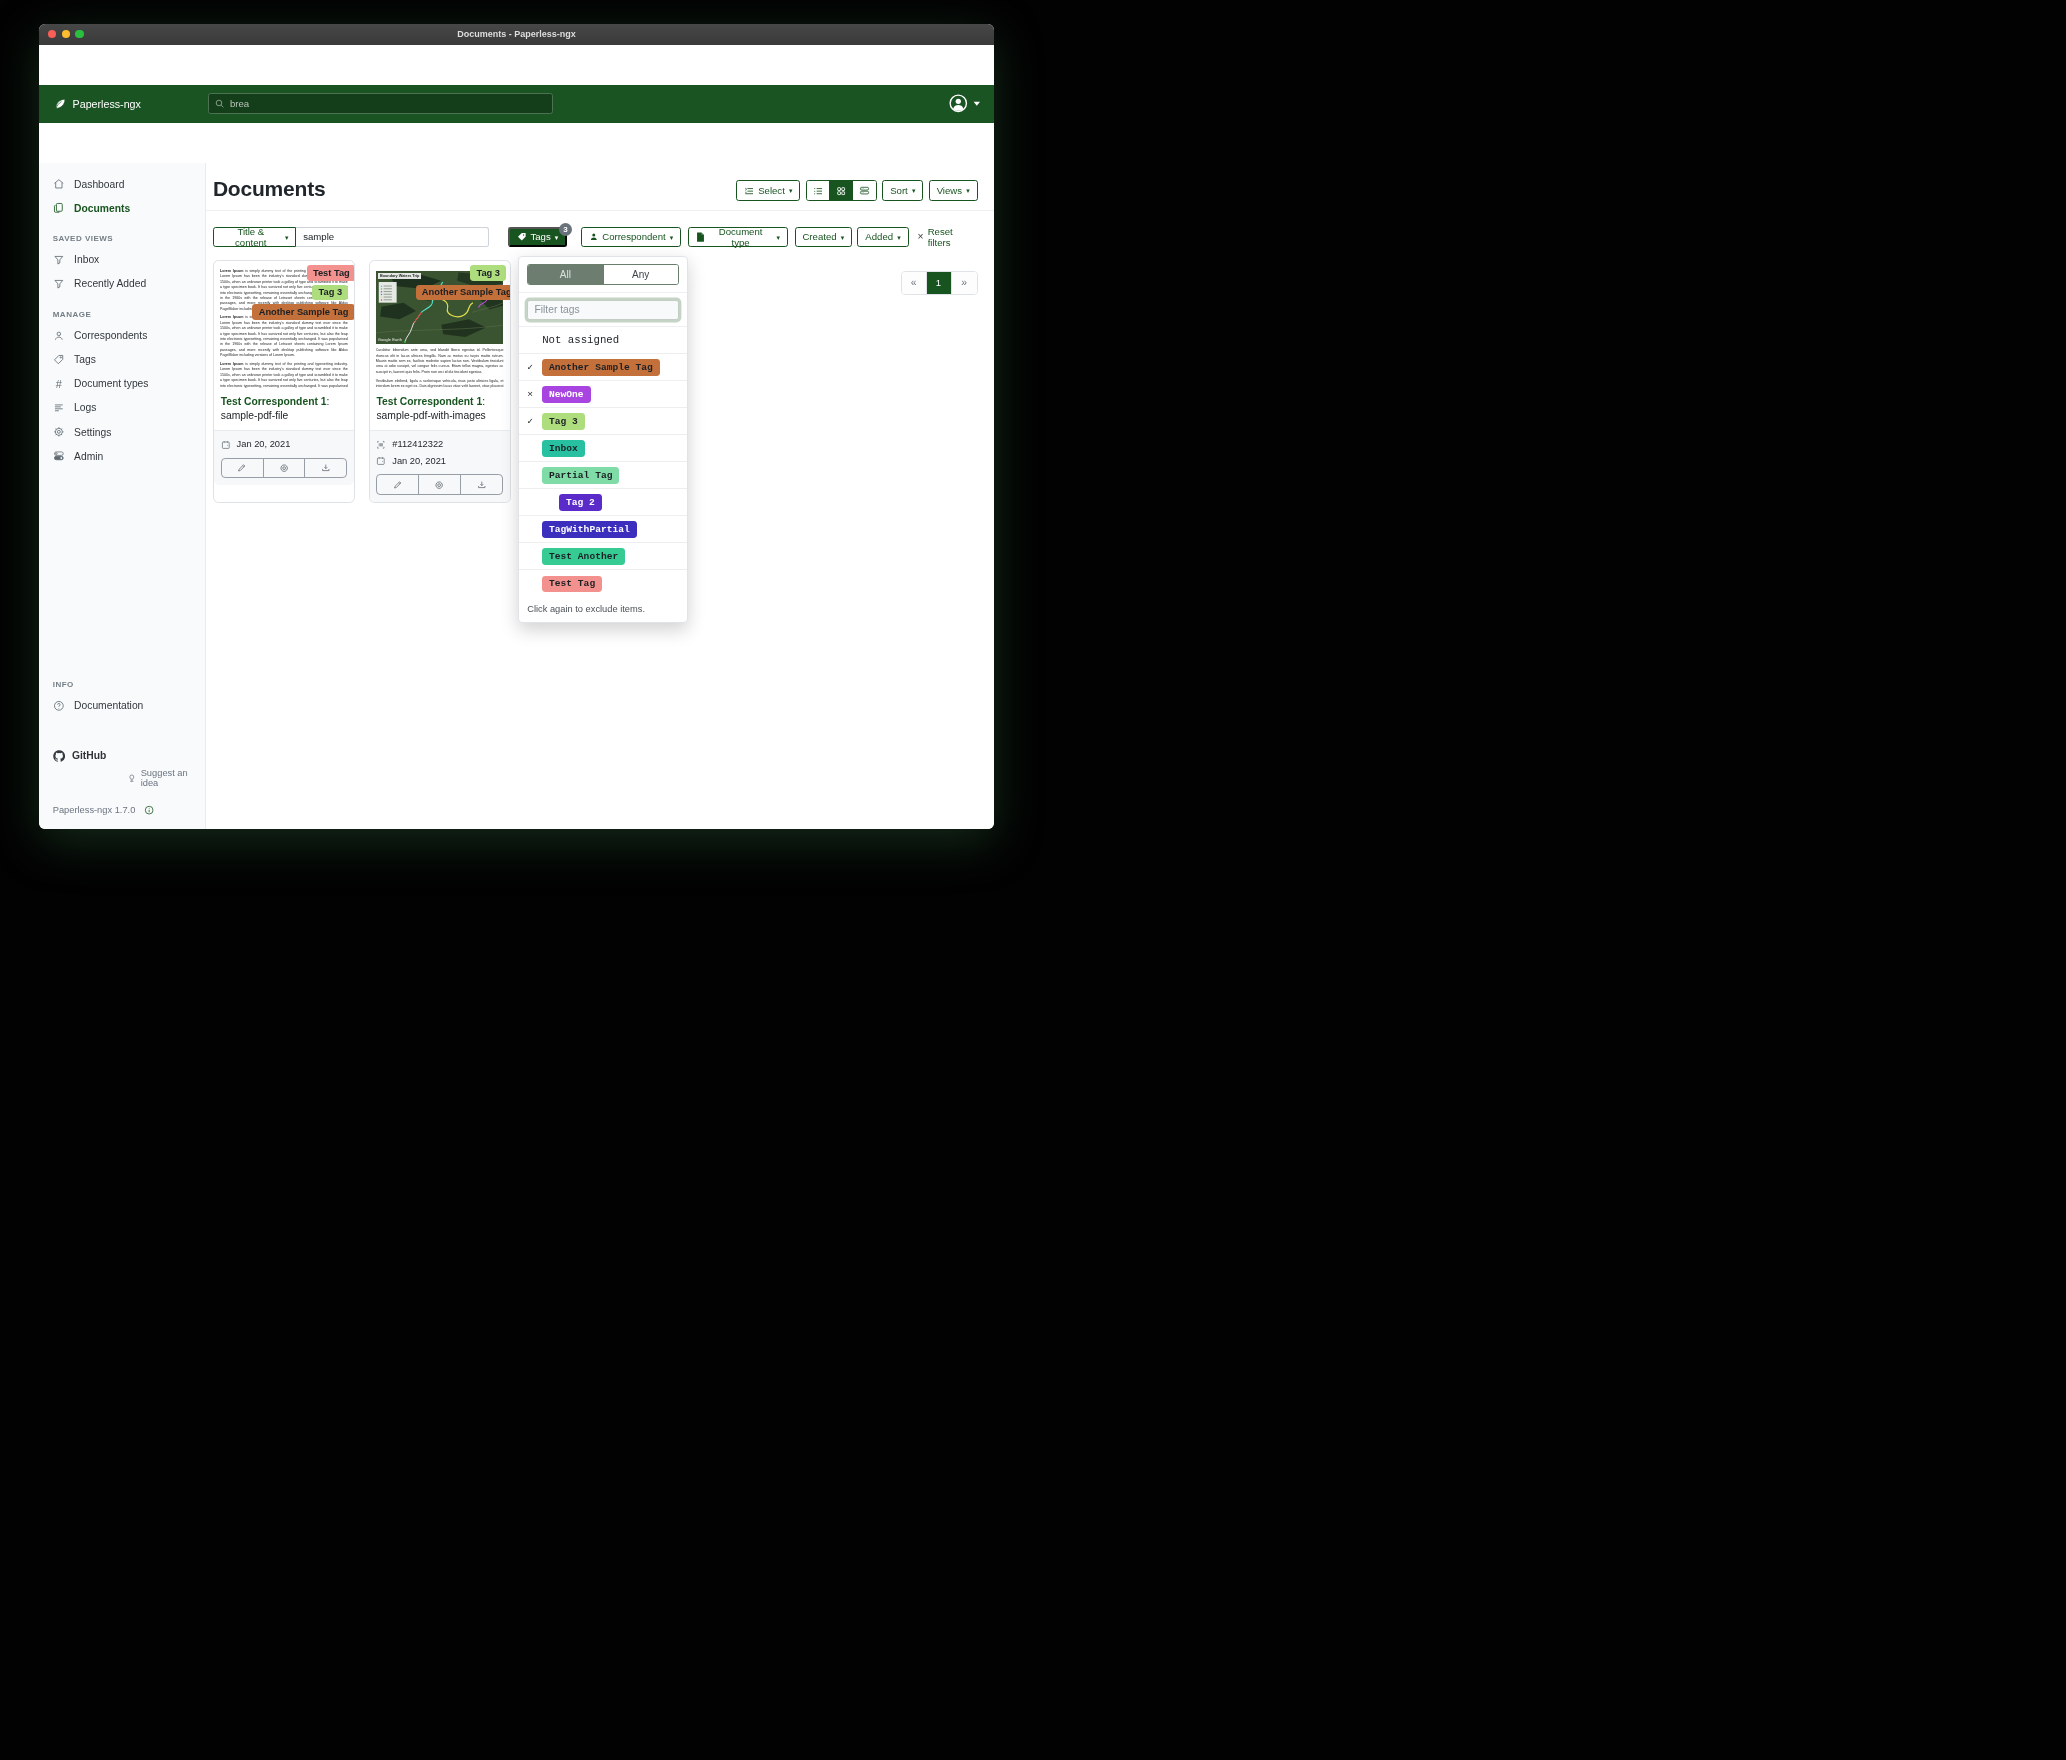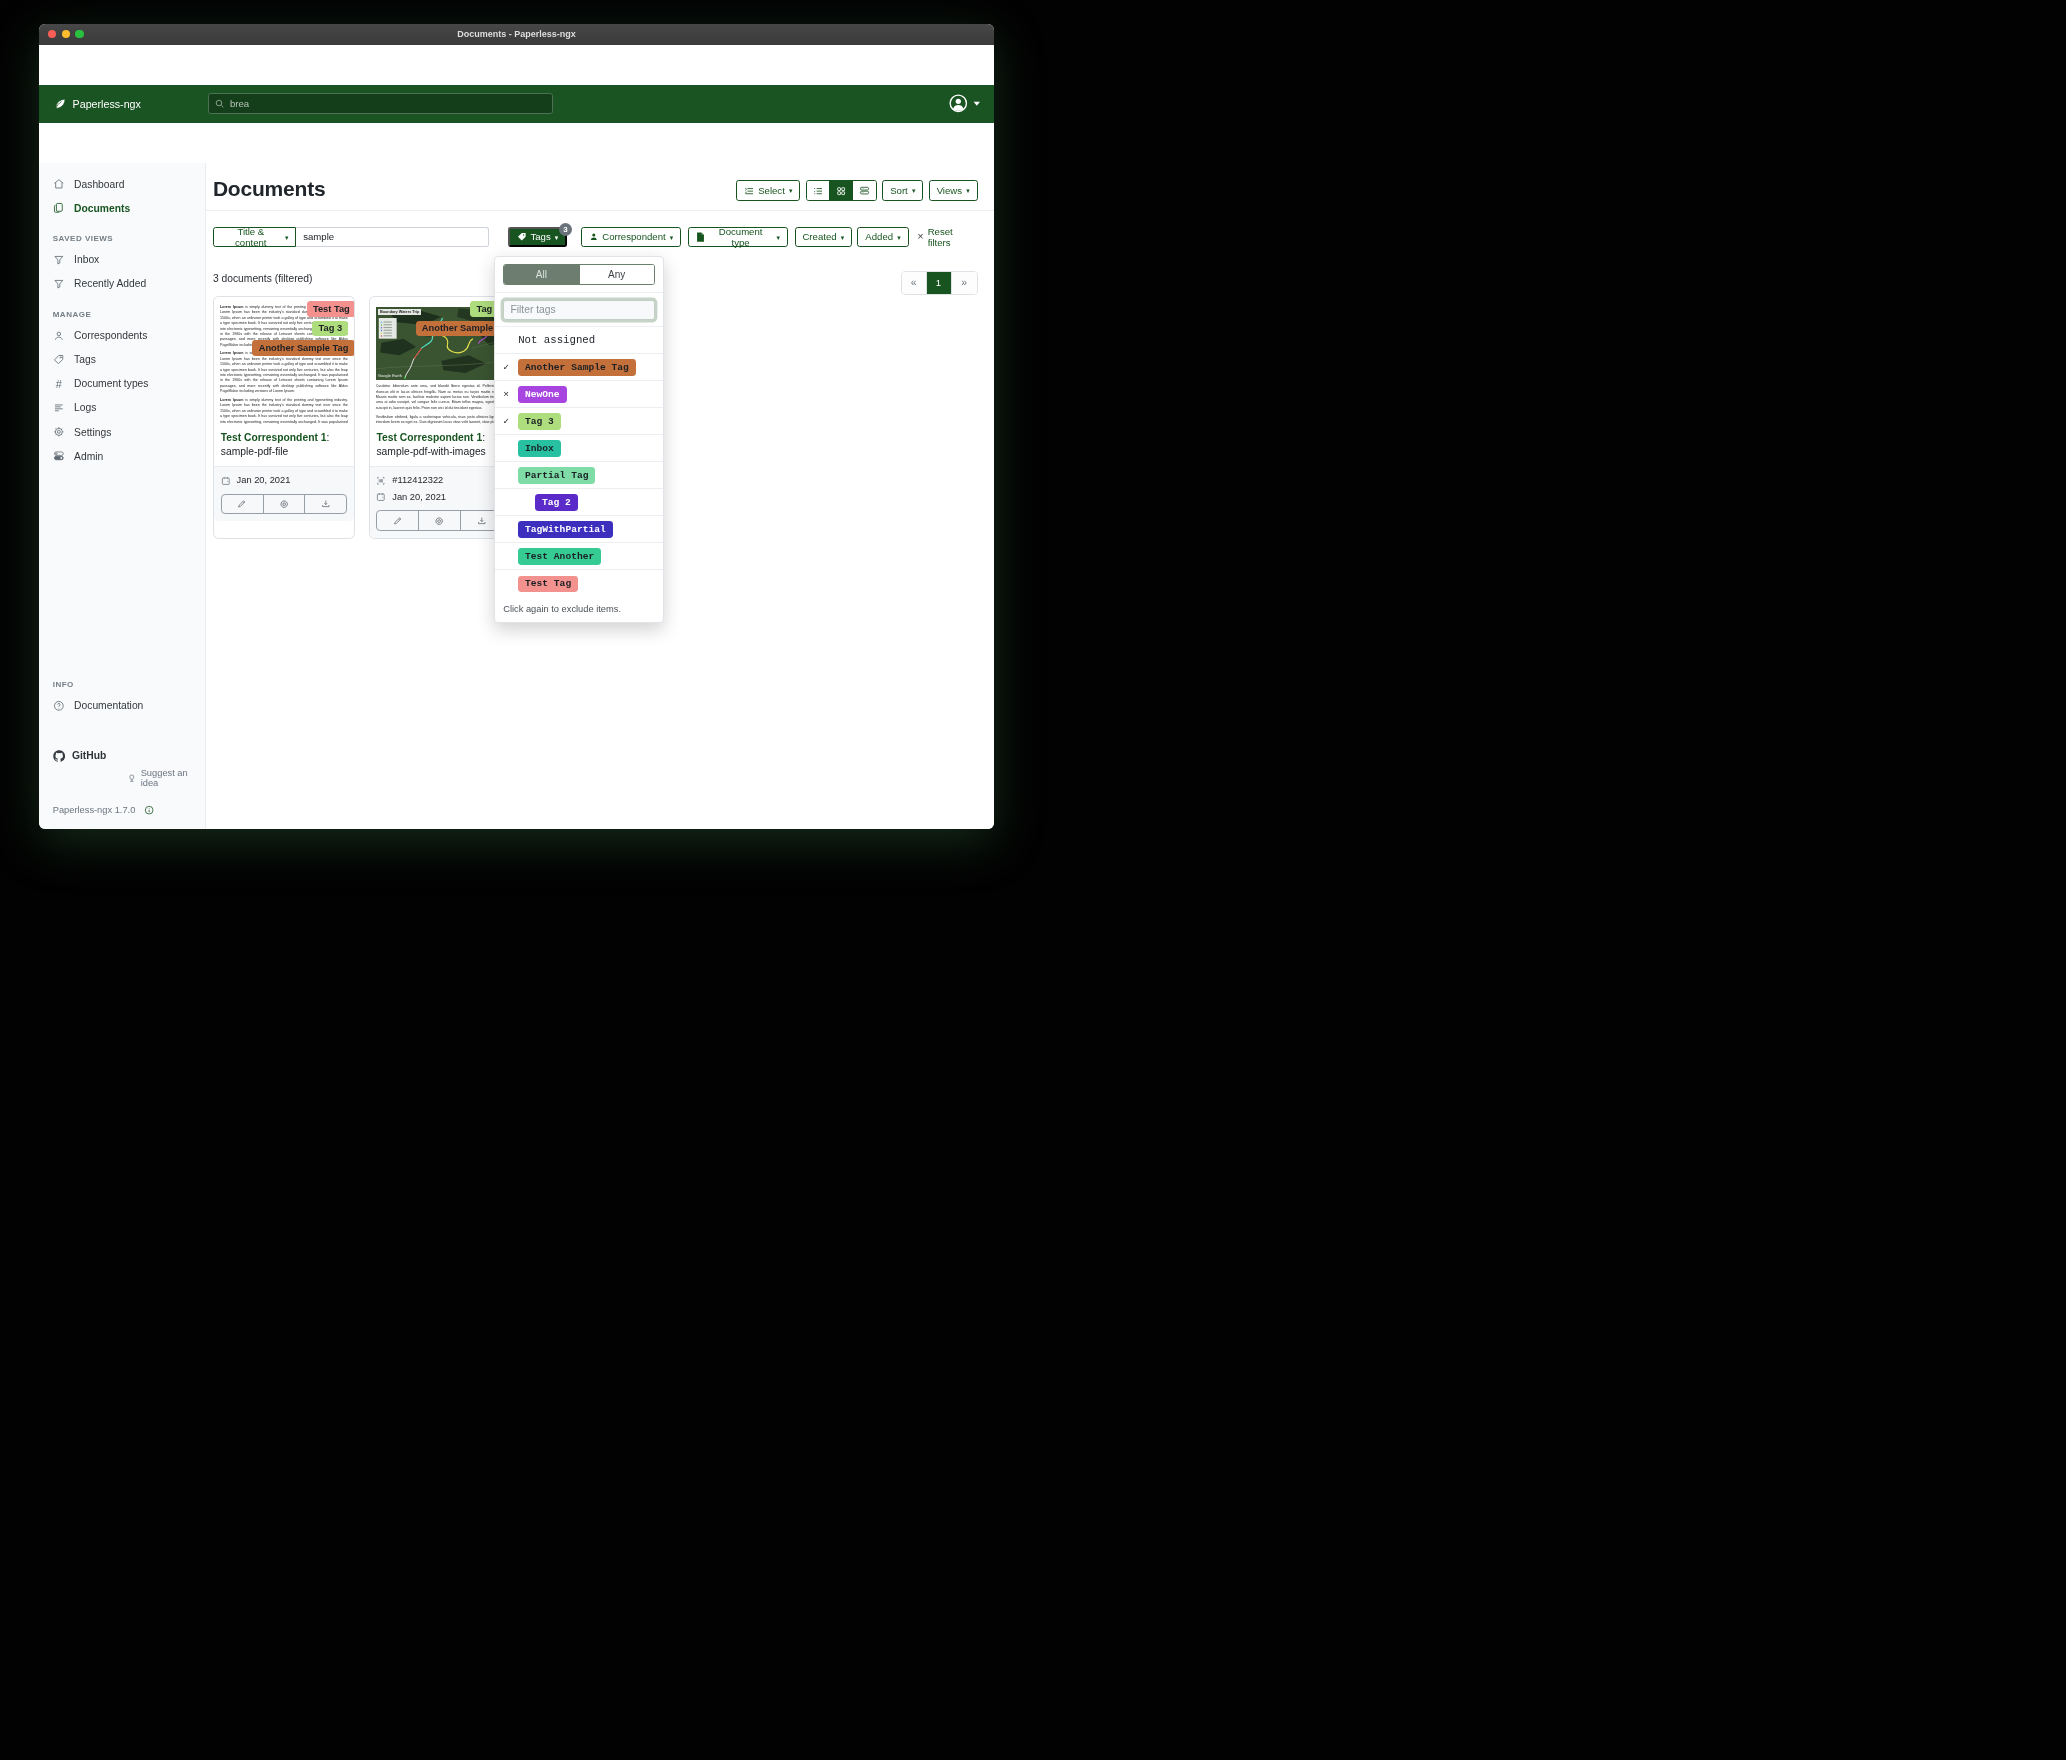--- a/index.html
+++ b/index.html
@@ -98,21 +98,21 @@
             border-right: 0.7px solid #979ea6; background: transparent; }
   .action:last-child { border-right: none; }
 
   
   .map { position: relative; margin: 2.1px 0 4.1px; height: 73px; background: #37522f; overflow: hidden; }
   .map-title { position: absolute; top: 2.1px; left: 2.1px; background: rgba(238,240,238,.95); color: #1d241d;
                font-size: 3.8px; font-weight: bold; padding: 0.7px 2.1px; }
   .map-credit { position: absolute; bottom: 2.1px; left: 2.1px; color: #e9ece9; font-size: 4.1px; }
 
   
-  .dropdown { position: absolute; left: 288px; top: 93px; width: 170px; background: #fff;
+  .dropdown { position: absolute; left: 312px; top: 93px; width: 170px; background: #fff;
               border: 0.7px solid #e0e3e7; border-radius: 4.1px; box-shadow: 0 6.9px 18px rgba(0,0,0,.18);
               z-index: 20; }
   .dd-toggle { margin: 7.6px 8.2px; display: flex; height: 20.6px; border: 0.7px solid #697f6c; border-radius: 2.7px; overflow: hidden; }
   .dd-mode { flex: 1; display: flex; align-items: center; justify-content: center; font-size: 10px; }
   .dd-mode.all { background: #6d7e71; color: #dce2dd; }
   .dd-mode.any { background: #fff; color: #3f4447; border-left: 0.7px solid #697f6c; }
   .dd-filter { padding: 6.2px 7.6px; border-top: 0.7px solid #edf0f2; border-bottom: 0.7px solid #edf0f2; }
   .dd-filter input { width: 100%; height: 20.6px; border: 0.7px solid #c2cdc3; border-radius: 2.7px;
                      box-shadow: 0 0 0 2.4px #c6d4c7; background: #f7f9fa; padding: 0 6.9px;
                      font-size: 10.3px; color: #495057; font-family: "Liberation Sans", sans-serif; }
@@ -412,21 +412,20 @@
         <button class="btn">
           <span>Added</span>
           <span class="caret">▾</span>
         </button>
         <span class="reset">
           <span class="x">×</span>
           <span>Reset filters</span>
         </span>
       </div>
 
-      <div class="status-row">3 documents (filtered)</div>
 
       <div class="pagination">
         <span class="pg">«</span>
         <span class="pg active">1</span>
         <span class="pg">»</span>
       </div>
 
       <div class="cards">
 
         <div class="card">

